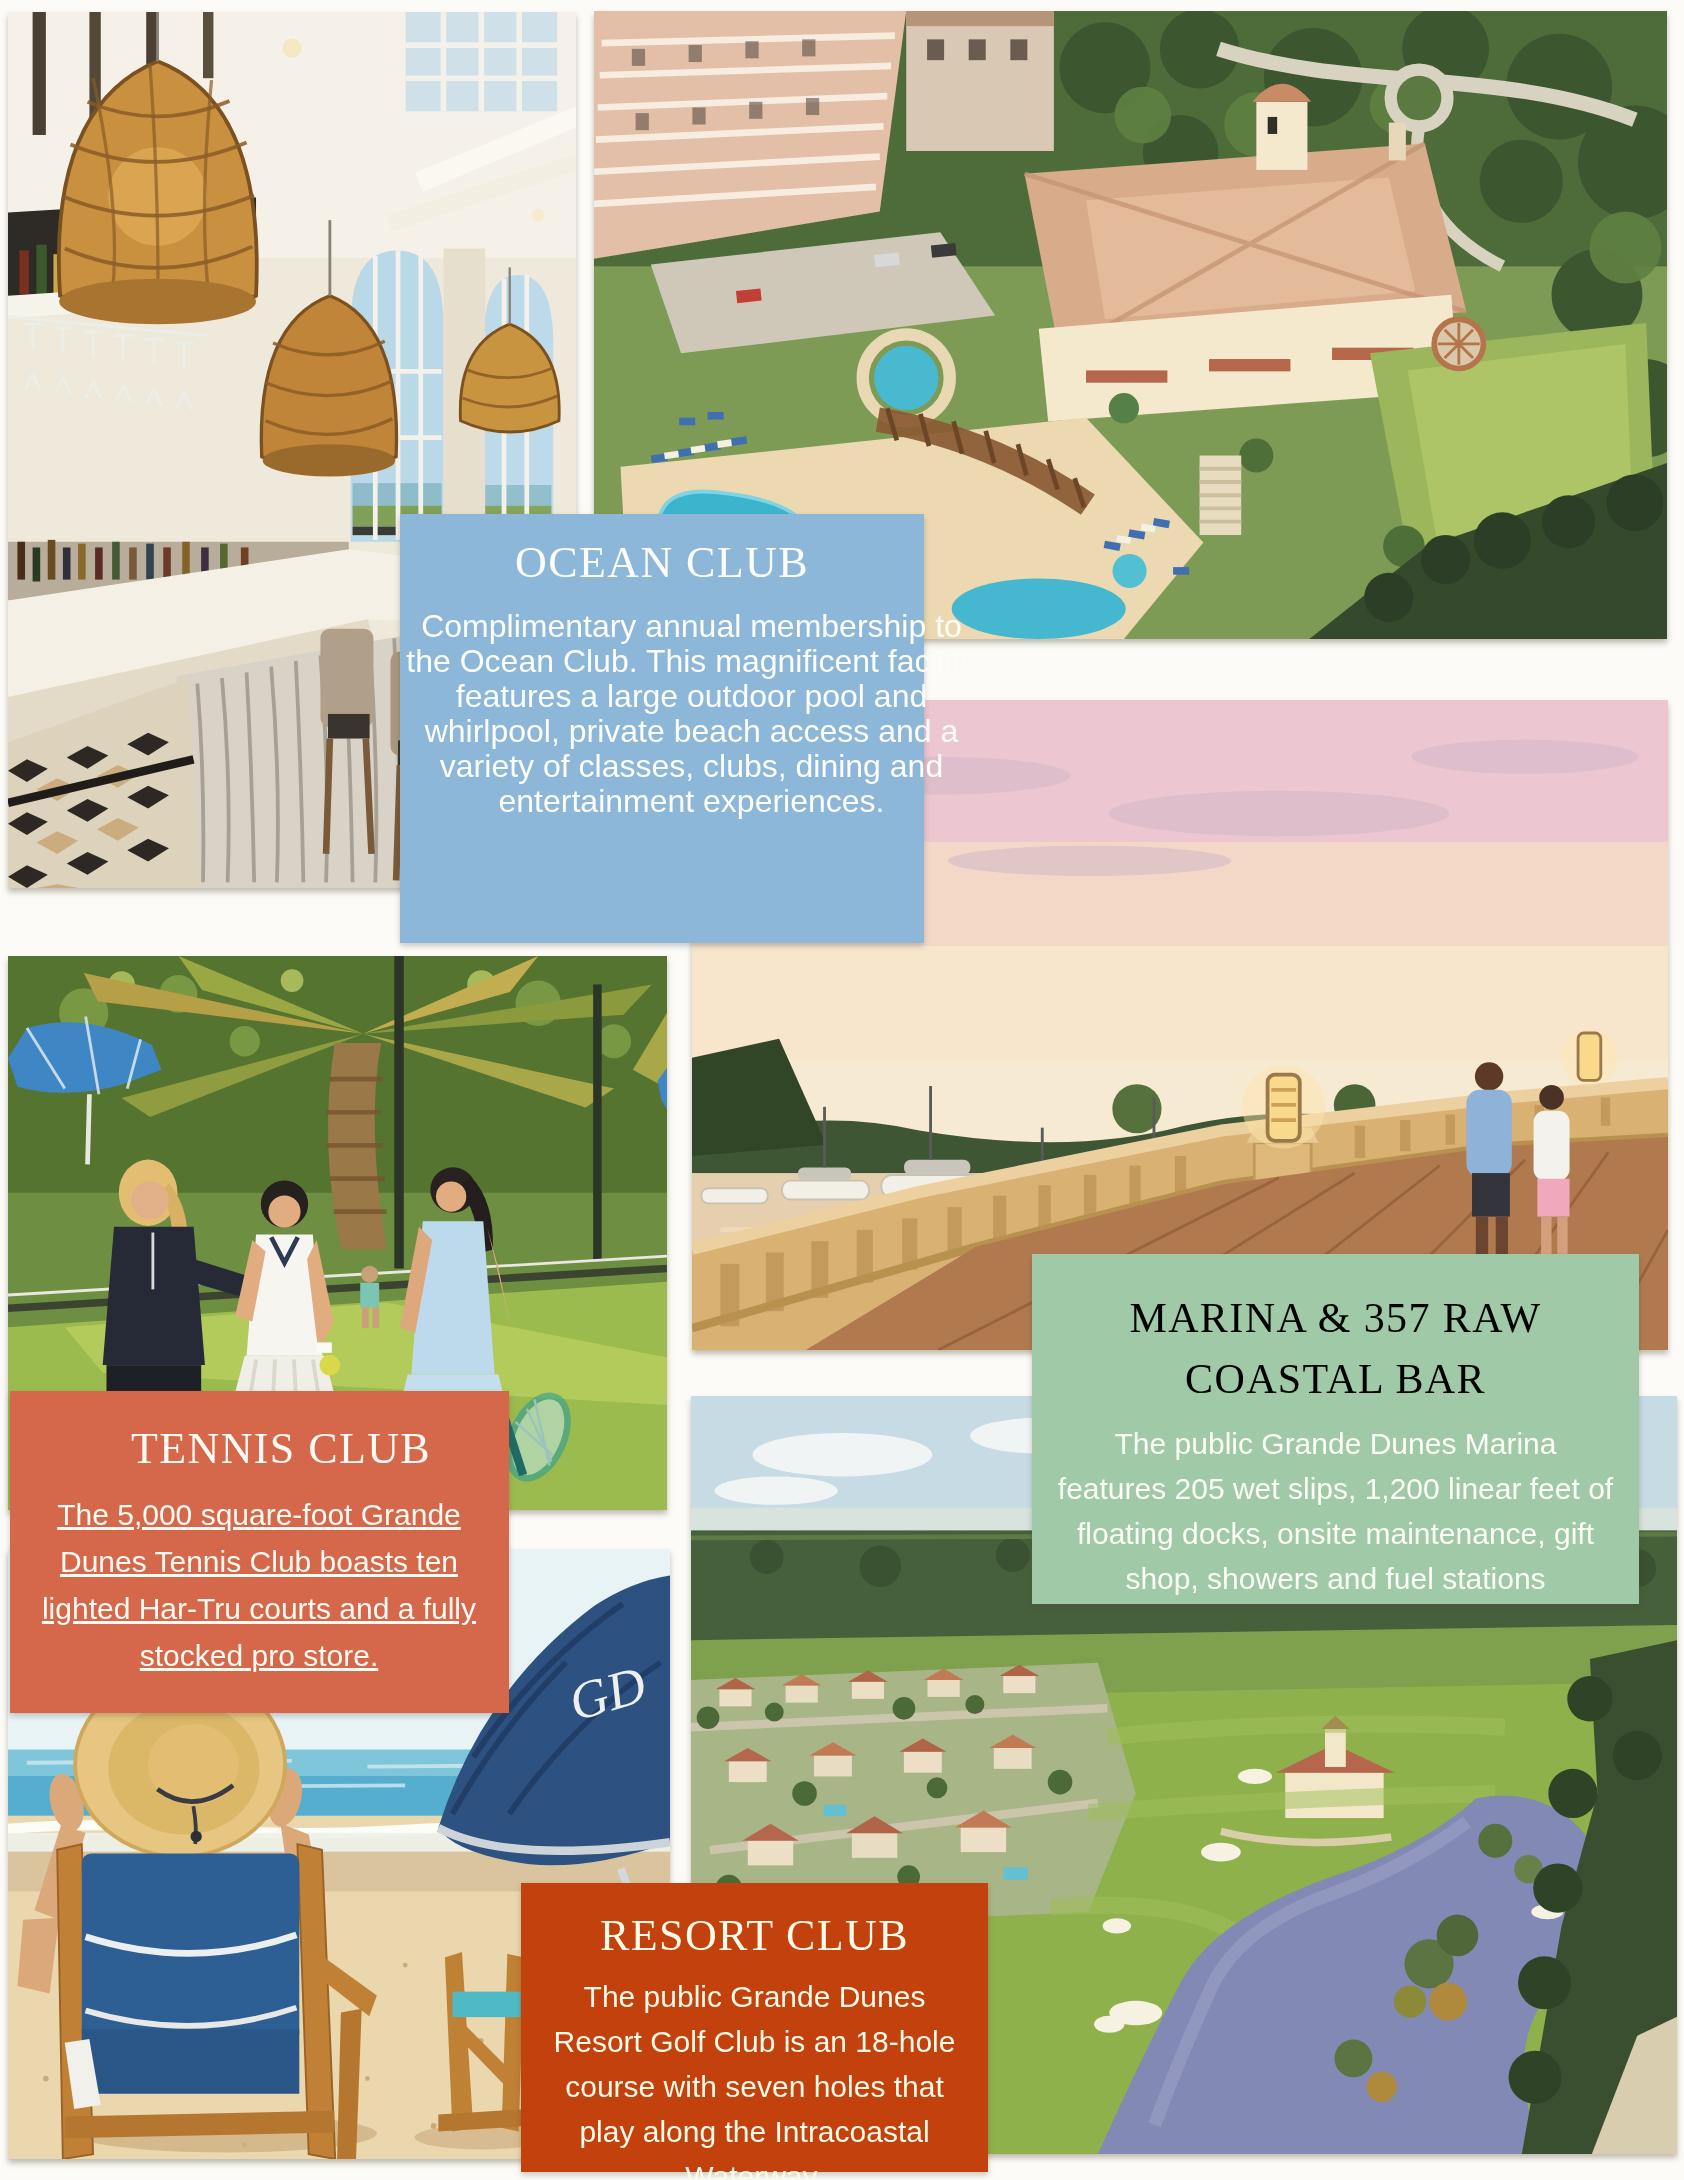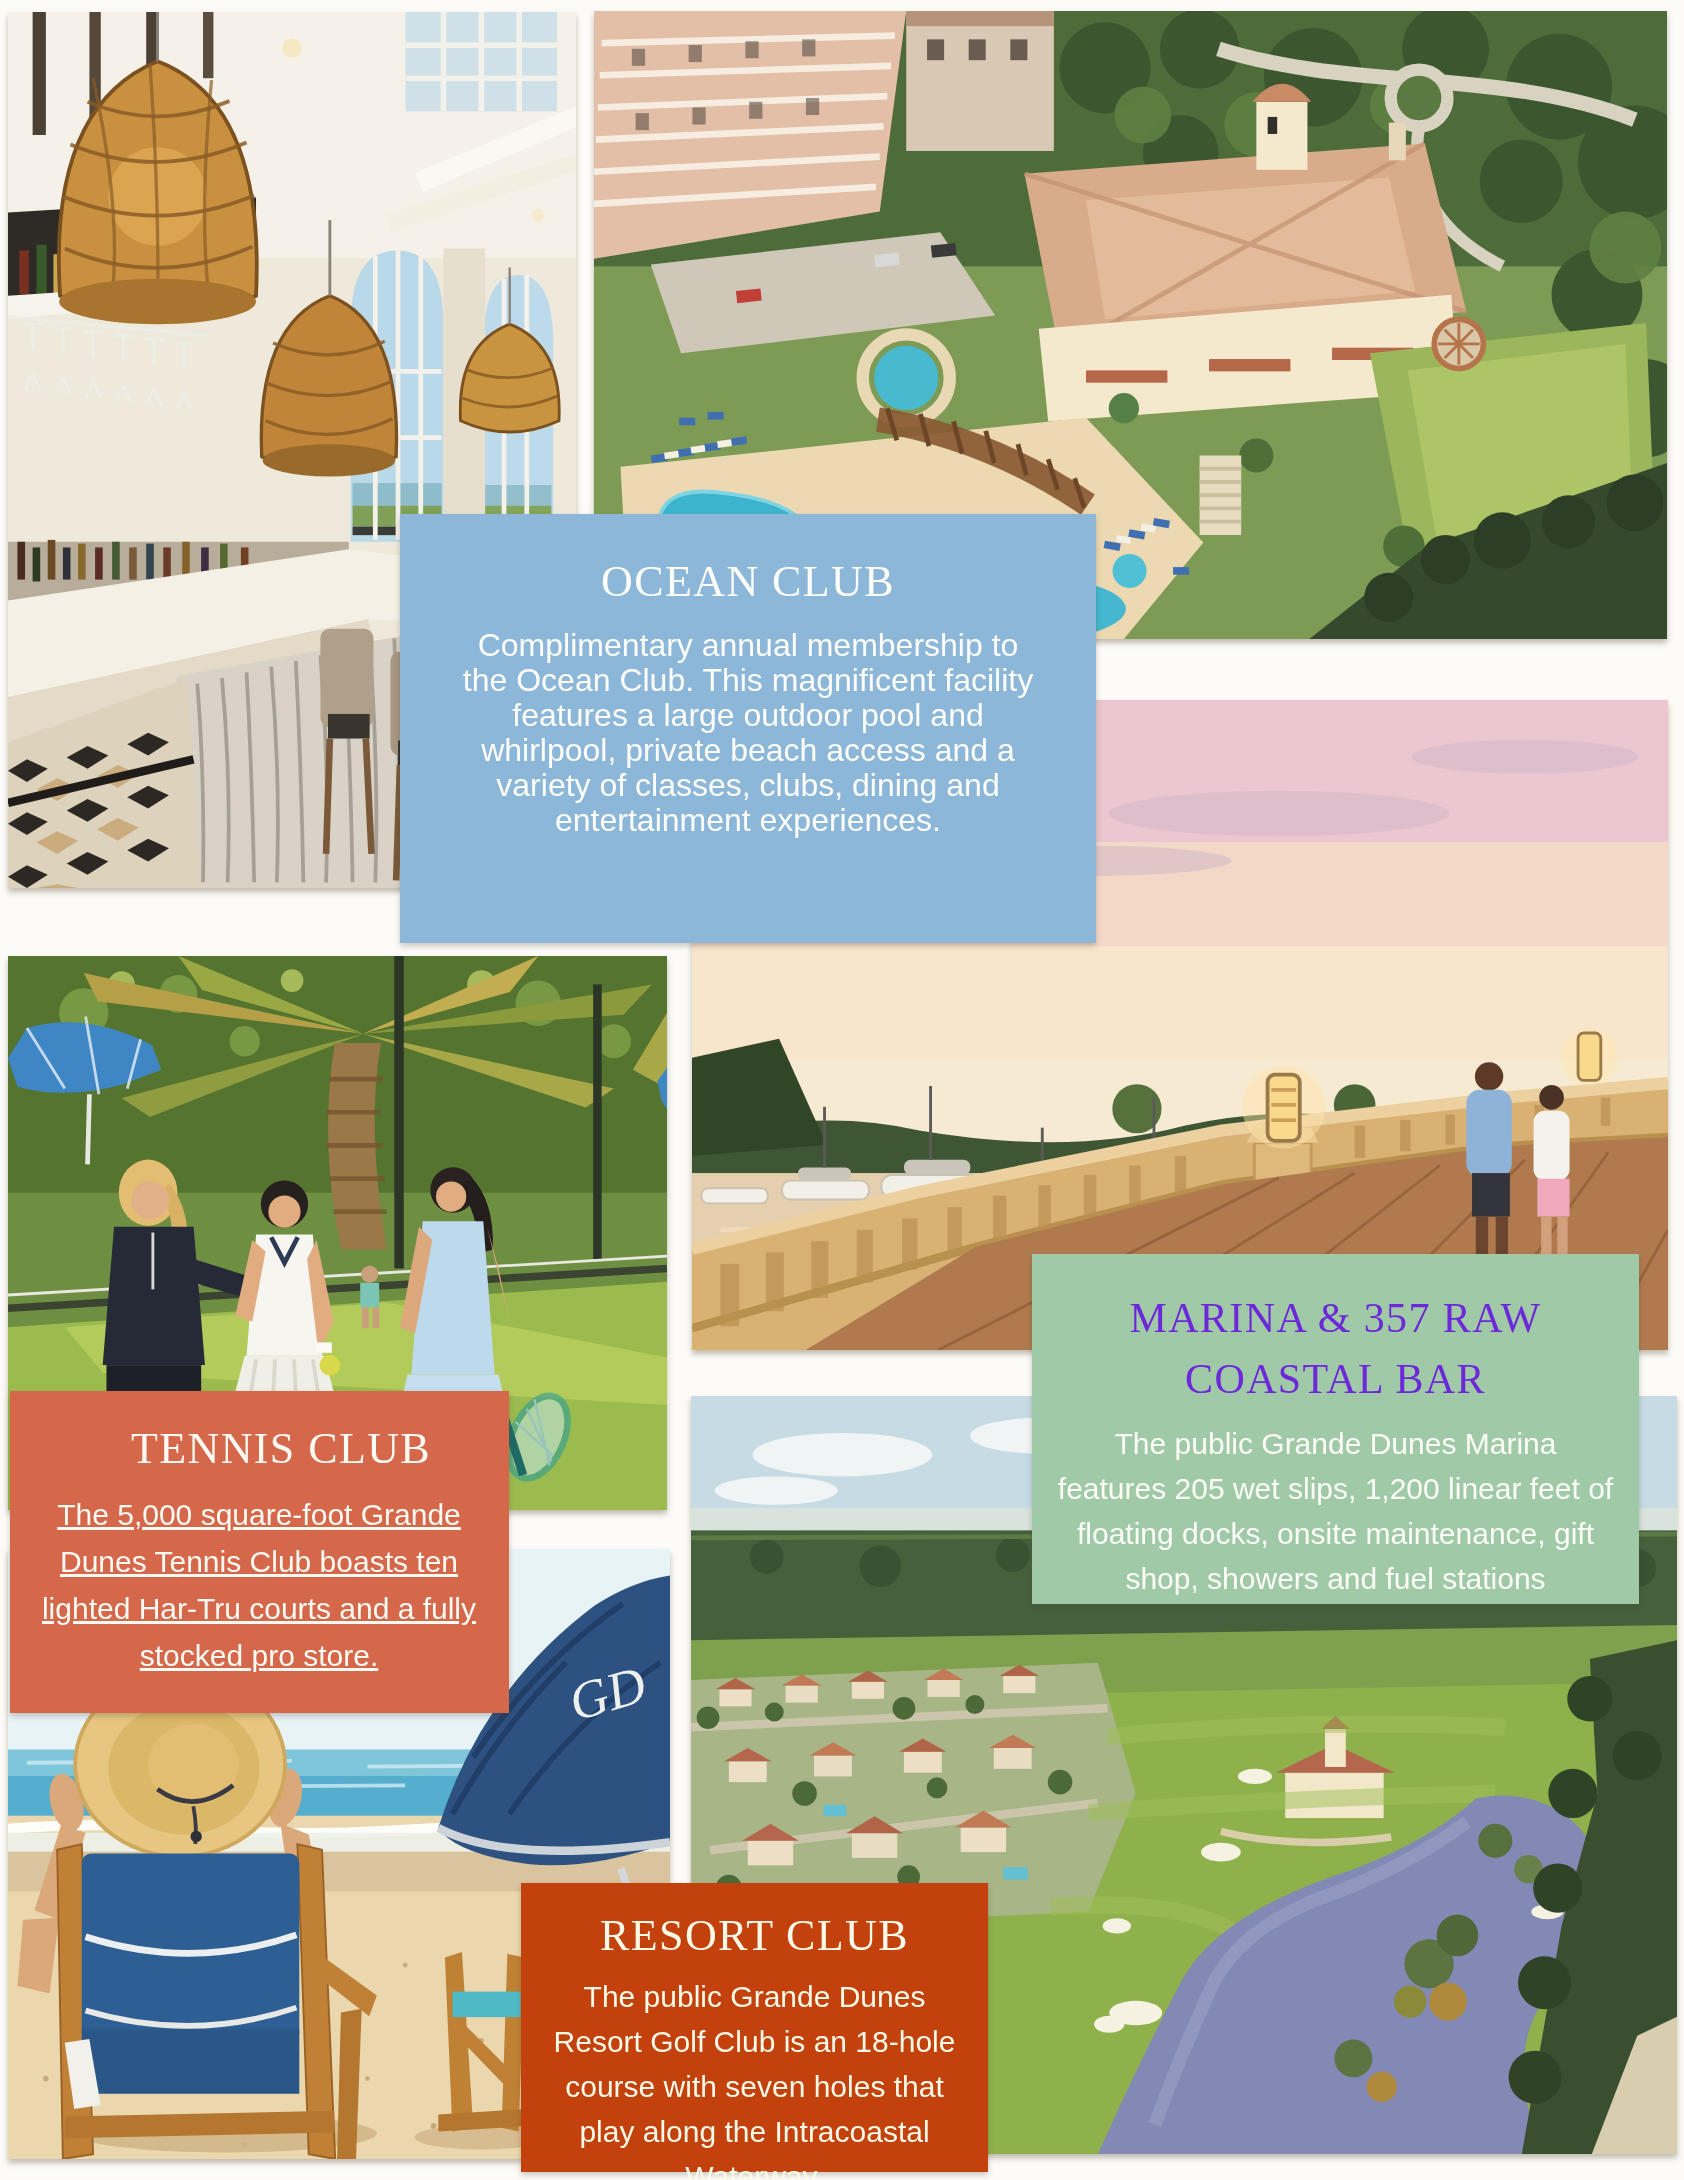--- a/index.html
+++ b/index.html
@@ -9,21 +9,21 @@
   .photo svg{display:block;width:100%;height:100%;}
   .ph-bar{left:7.6px;top:12.3px;width:568px;height:876px;}
   .ph-aerial{left:594px;top:11.4px;width:1073px;height:628px;}
   .ph-marina{left:692px;top:700px;width:976px;height:650px;}
   .ph-tennis{left:7.6px;top:956px;width:659px;height:554px;}
   .ph-golf{left:691px;top:1396px;width:986px;height:758px;}
   .ph-beach{left:7.6px;top:1549px;width:662px;height:610px;}
   .card{position:absolute;z-index:2;text-align:center;box-sizing:border-box;box-shadow:0 2.8px 5.7px rgba(80,70,50,.28);}
   .card h2{font-family:"Liberation Serif",serif;font-weight:normal;letter-spacing:1.4px;margin:0;}
   .card p{margin:0 auto;}
-  .card-ocean{left:400px;top:514px;width:696px;height:429px;padding-top:42px;}
+  .card-ocean{left:400px;top:514px;width:524px;height:429px;padding-top:23px;}
   .card-ocean h2{font-size:44px;}
   .card-ocean p{font-size:32px;line-height:35px;width:583px;margin-top:21px;}
   .card-tennis{left:9.5px;top:1391px;width:499px;height:322px;padding-top:32px;}
   .card-tennis h2{font-size:44px;}
   .card-tennis p{font-size:30px;line-height:47px;width:454px;margin-top:17px;text-decoration:underline;}
   .card-marina{left:1032px;top:1254px;width:607px;height:350px;padding-top:34px;}
   .card-marina h2{font-size:42px;line-height:61px;width:492px;margin:0 auto;}
   .card-marina p{font-size:30px;line-height:45px;width:558px;margin-top:11.4px;}
   .card-resort{left:521px;top:1883px;width:467px;height:289px;padding-top:26.5px;}
   .card-resort h2{font-size:44px;}
@@ -775,21 +775,21 @@
     <h2 style="color: rgb(253, 253, 248);">OCEAN CLUB</h2>
     <p style="color: rgb(253, 253, 248);">Complimentary annual membership to the Ocean Club. This magnificent facility features a large outdoor pool and whirlpool, private beach access and a variety of classes, clubs, dining and entertainment experiences.</p>
   </div>
 
   <div class="card card-tennis" style="background-color: rgb(213, 104, 74);">
     <h2 style="color: rgb(253, 250, 244); padding-left: 44px;">TENNIS CLUB</h2>
     <p style="color: rgb(253, 250, 244);">The 5,000 square-foot Grande Dunes Tennis Club boasts ten lighted Har-Tru courts and a fully stocked pro store.</p>
   </div>
 
   <div class="card card-marina" style="background-color: rgb(159, 201, 167);">
-    <h2 style="color: #6d28d9; text-align: center;">MARINA &amp; 357 RAW COASTAL BAR</h2>
+    <h2 style="color: #000000; text-align: center;">MARINA &amp; 357 RAW COASTAL BAR</h2>
     <p style="color: rgb(253, 253, 248);">The public Grande Dunes Marina features 205 wet slips, 1,200 linear feet of floating docks, onsite maintenance, gift shop, showers and fuel stations</p>
   </div>
 
   <div class="card card-resort" style="background-color: #c2410c;">
     <h2 style="color: rgb(250, 250, 232);">RESORT CLUB</h2>
     <p style="color: rgb(250, 250, 232);">The public Grande Dunes Resort Golf Club is an 18-hole course with seven holes that play along the Intracoastal Waterway.</p>
   </div>
 
 </div>
 

